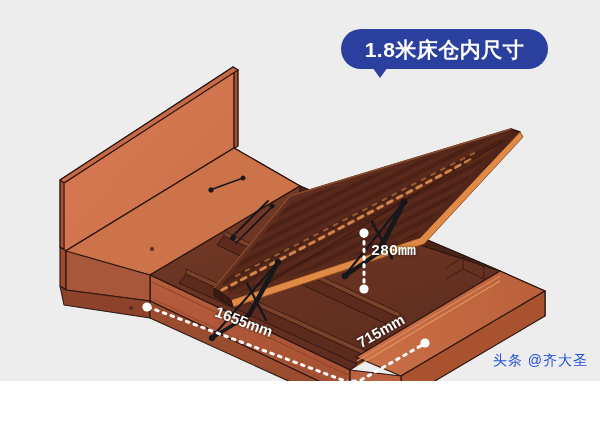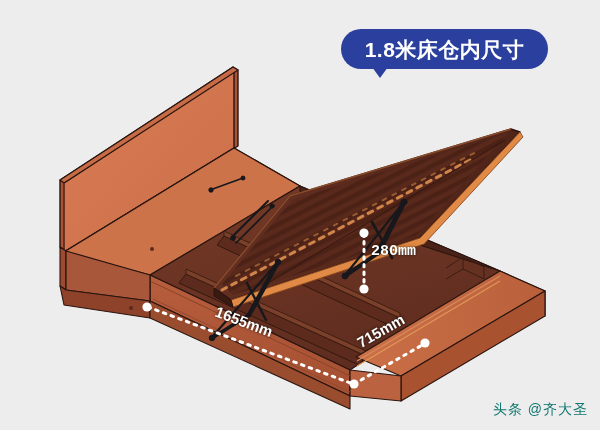--- a/index.html
+++ b/index.html
@@ -6,21 +6,21 @@
     margin: 0;
     padding: 0;
     background: #ffffff;
   }
   body {
     font-family: "Liberation Sans", sans-serif;
   }
   #stage {
     position: relative;
     width: 600px;
-    height: 430px;
+    height: 381px;
     background: #ededee;
     overflow: hidden;
   }
   #scene {
     position: absolute;
     inset: 0;
     width: 600px;
     height: 430px;
   }
   .badge {
@@ -81,21 +81,21 @@
     left: 354px;
     top: 336px;
     font-size: 15px;
     transform: rotate(-29.5deg);
     transform-origin: left top;
   }
   .watermark {
     position: absolute;
     right: 12px;
     bottom: 11px;
-    color: #0f766e;
+    color: #1d4ed8;
     font-size: 14px;
     letter-spacing: 1px;
     z-index: 22;
     white-space: nowrap;
   }
 </style>
 </head>
 <body>
 
 <div id="stage">

